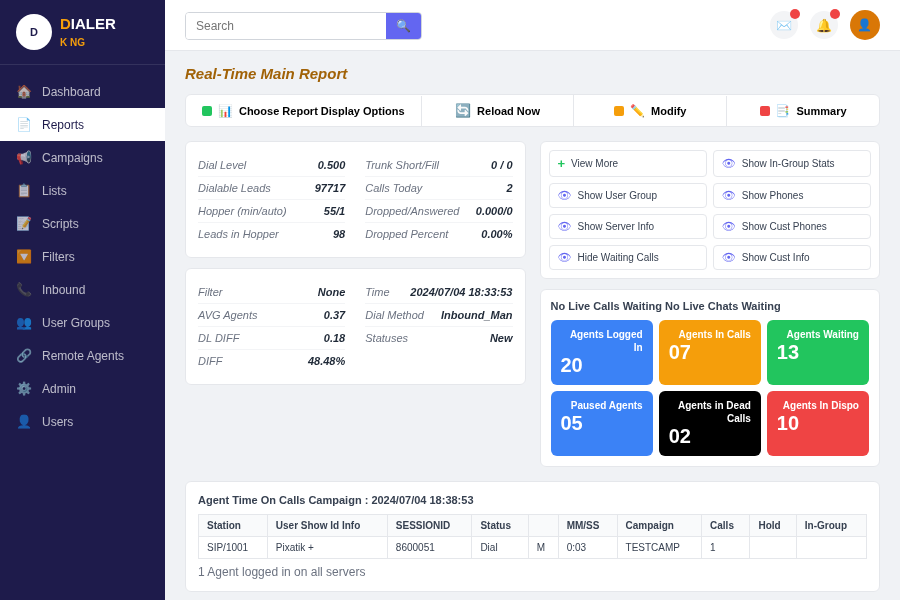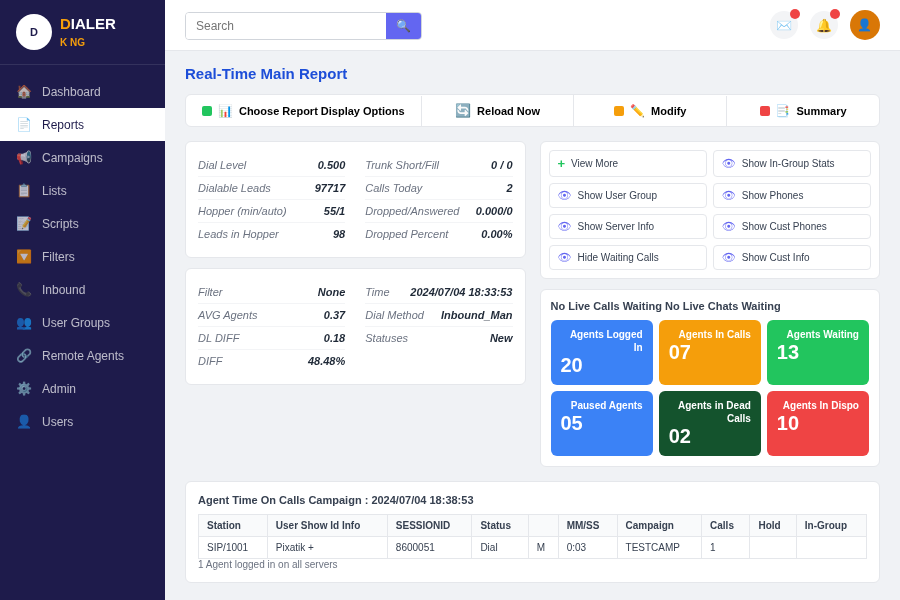--- a/index.html
+++ b/index.html
@@ -26,21 +26,21 @@
     .search-input { border: none; outline: none; padding: 6px 10px; font-size: 12px; width: 200px; }
     .search-btn { background: #6366f1; border: none; padding: 6px 10px; cursor: pointer; color: #fff; font-size: 12px; }
     .topbar-spacer { flex: 1; }
     .topbar-icons { display: flex; align-items: center; gap: 12px; }
     .topbar-icon { width: 28px; height: 28px; border-radius: 50%; background: #f3f4f6; display: flex; align-items: center; justify-content: center; font-size: 13px; cursor: pointer; position: relative; }
     .badge { position: absolute; top: -2px; right: -2px; width: 10px; height: 10px; background: #ef4444; border-radius: 50%; font-size: 8px; color: #fff; display: flex; align-items: center; justify-content: center; }
     .avatar { width: 30px; height: 30px; border-radius: 50%; background: #d97706; display: flex; align-items: center; justify-content: center; color: #fff; font-size: 12px; cursor: pointer; }
 
     
     .content { flex: 1; overflow-y: auto; padding: 14px 20px; }
-    .page-title { font-size: 15px; font-weight: bold; color: #1d4ed8; margin-bottom: 12px; }
+    .page-title { font-size: 15px; font-weight: bold; color: #a16207; margin-bottom: 12px; font-style: italic; }
 
     
     .toolbar { display: flex; align-items: center; background: #fff; border: 1px solid #e5e7eb; border-radius: 6px; margin-bottom: 14px; overflow: hidden; }
     .toolbar-btn { display: flex; align-items: center; gap: 6px; padding: 8px 16px; cursor: pointer; font-size: 11px; font-weight: 600; border-right: 1px solid #e5e7eb; flex: 1; justify-content: center; white-space: nowrap; }
     .toolbar-btn:last-child { border-right: none; }
     .tb-dot { width: 10px; height: 10px; border-radius: 2px; }
     .tb-green { background: #22c55e; }
     .tb-yellow { background: #f59e0b; }
     .tb-red { background: #ef4444; }
 
@@ -66,30 +66,30 @@
     .status-section { background: #fff; border: 1px solid #e5e7eb; border-radius: 6px; padding: 10px; }
     .status-header { font-size: 11px; font-weight: 600; color: #374151; margin-bottom: 8px; }
     .status-grid { display: grid; grid-template-columns: 1fr 1fr 1fr; gap: 6px; }
     .status-card { border-radius: 6px; padding: 8px 10px; color: #fff; cursor: pointer; }
     .status-card-title { font-size: 10px; font-weight: 600; line-height: 1.3; text-align: right; }
     .status-card-num { font-size: 20px; font-weight: bold; }
     .sc-blue { background: #3b82f6; }
     .sc-yellow { background: #f59e0b; }
     .sc-green { background: #22c55e; }
     .sc-teal { background: #3b82f6; }
-    .sc-orange { background: #14532d; }
+    .sc-orange { background: #000000; }
     .sc-indigo { background: #ef4444; }
 
     
     .agent-section { background: #fff; border: 1px solid #e5e7eb; border-radius: 6px; padding: 12px; }
     .agent-section-title { font-size: 11px; font-weight: 600; color: #374151; margin-bottom: 8px; }
     .data-table { width: 100%; border-collapse: collapse; font-size: 10px; }
     .data-table th { background: #f9fafb; border: 1px solid #e5e7eb; padding: 5px 8px; text-align: left; font-weight: 600; color: #374151; }
     .data-table td { border: 1px solid #e5e7eb; padding: 5px 8px; color: #374151; }
-    .agent-footer { font-size: 10px; color: #6b7280; }
+    .agent-footer { font-size: 12px; color: #6b7280; margin-top: 6px; }
   </style>
 </head>
 <body>
 
 <div class="sidebar">
   <div class="sidebar-logo">
     <div class="logo-circle">D</div>
     <div class="logo-text">
       <span>D</span>IALER<br><span style="color:#f59e0b;font-size:10px;">K NG</span>
     </div>

